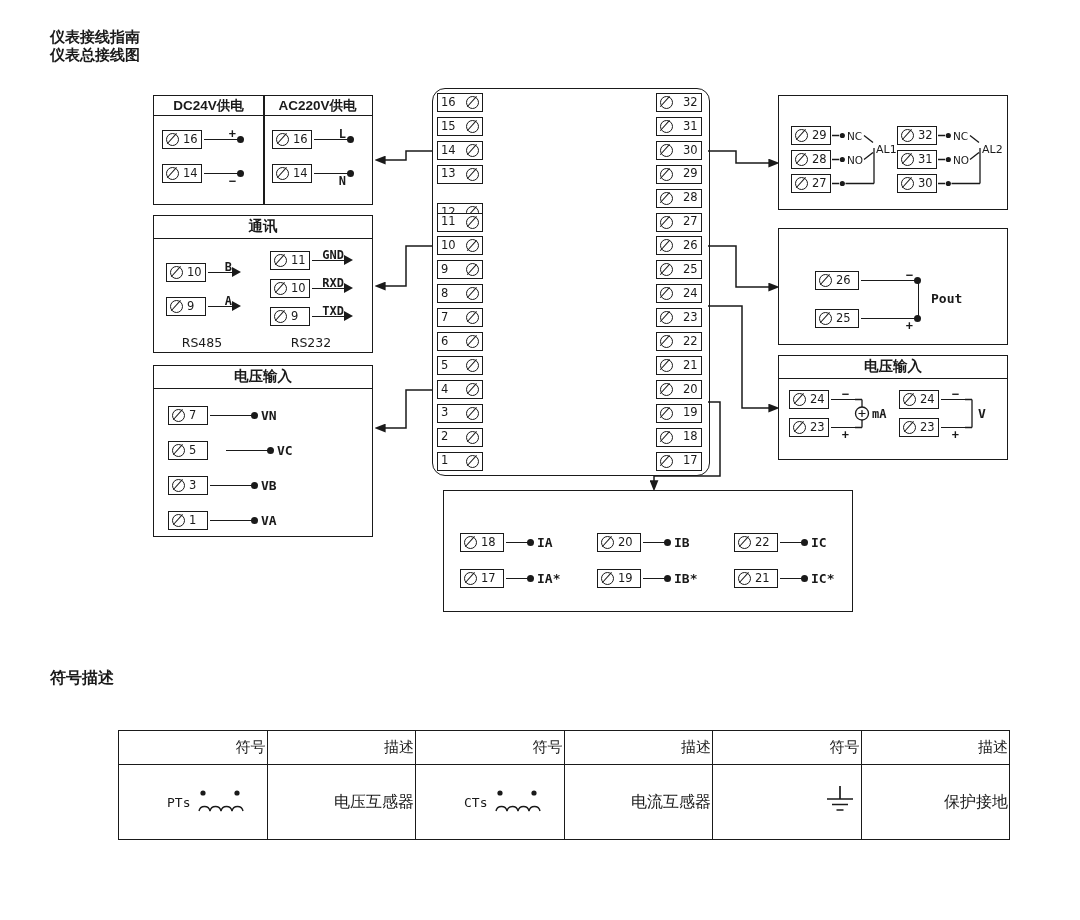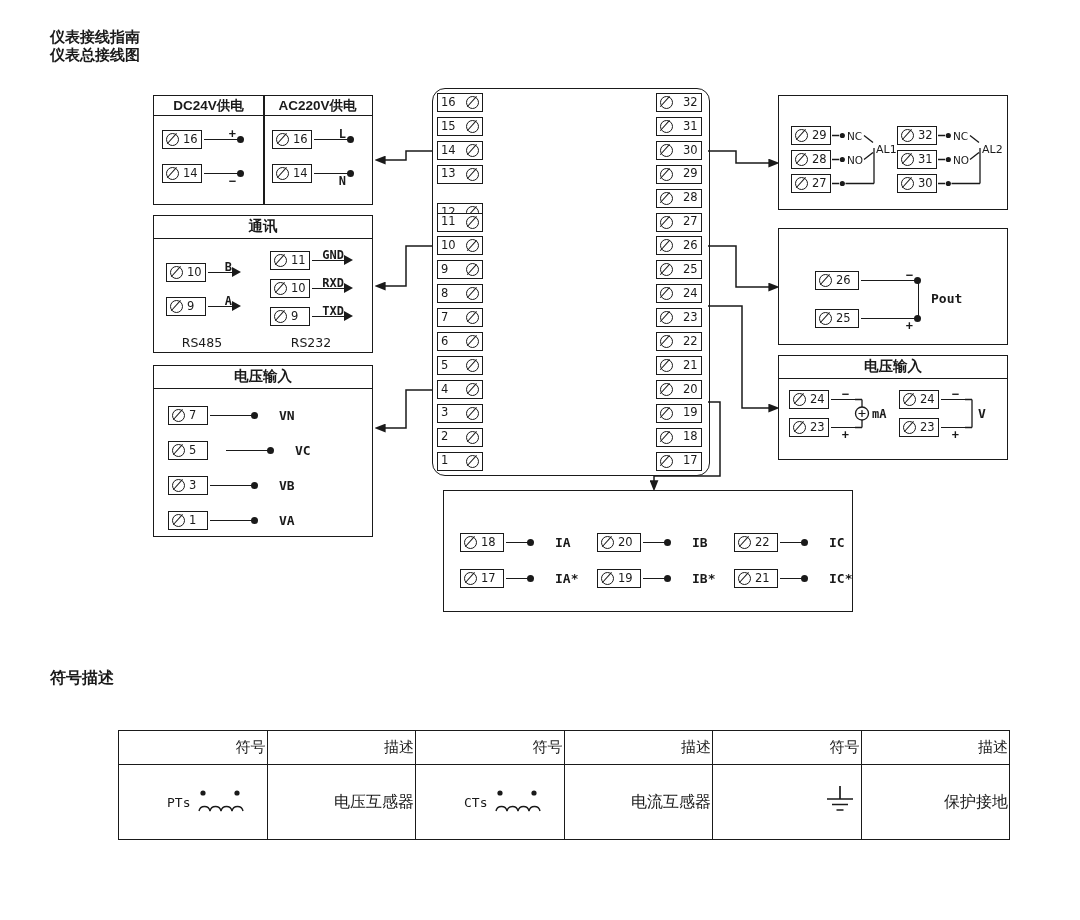--- a/index.html
+++ b/index.html
@@ -27,21 +27,21 @@
                 left:-2.5px;top:4.3px;transform:rotate(-48deg);}
   
   .wire{position:absolute;height:19px;}
   .wline{position:absolute;left:0;right:0;top:8.8px;height:1.4px;background:#1a1a1a;}
   .wlab{position:absolute;right:6px;font:bold 12px "DejaVu Sans Mono",monospace;line-height:1;}
   .wlab.above{bottom:9px;}
   .wlab.below{top:11px;}
   .wdot{position:absolute;right:-2px;top:5.9px;width:7px;height:7px;border-radius:50%;background:#1a1a1a;}
   .warr{position:absolute;right:-3px;top:4.3px;width:0;height:0;border-left:9px solid #1a1a1a;
         border-top:5px solid transparent;border-bottom:5px solid transparent;}
-  .alab{position:absolute;left:100%;margin-left:23px;top:1.5px;font:bold 13px "DejaVu Sans Mono",monospace;
+  .alab{position:absolute;left:100%;margin-left:5px;top:1.5px;font:bold 13px "DejaVu Sans Mono",monospace;
         white-space:nowrap;}
   .vline{position:absolute;width:1.4px;background:#1a1a1a;}
   #center-block{position:absolute;left:432px;top:88px;width:276px;height:386px;
                 border:1.7px solid #1a1a1a;border-radius:13px;background:#fff;}
   #connectors{position:absolute;left:0;top:0;pointer-events:none;}
   
   .symtable{position:absolute;left:118px;top:730px;width:892px;border-collapse:collapse;table-layout:fixed;}
   .symtable th,.symtable td{border:1.5px solid #1a1a1a;text-align:right;vertical-align:middle;background:#fff;margin-top:28px;}
   .symtable th{height:31px;font-size:15px;font-weight:normal;}
   .symtable td{height:72px;font-size:16px;}

